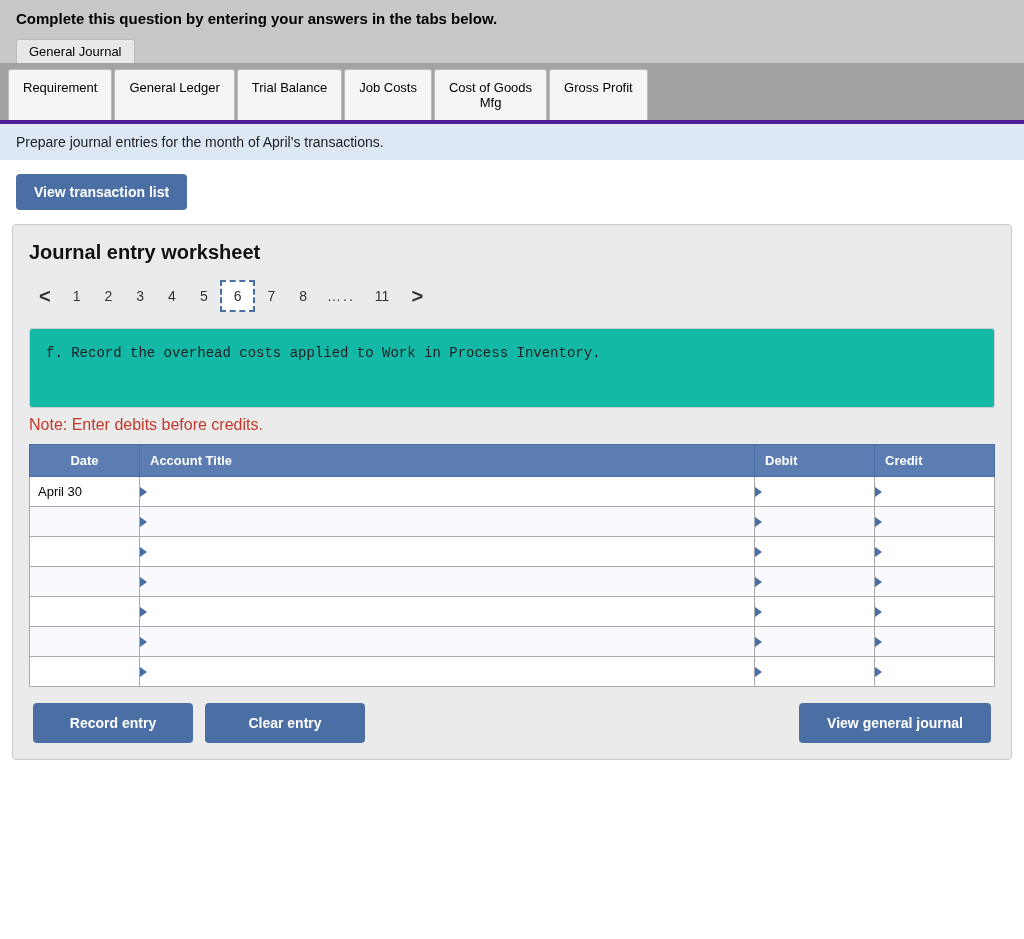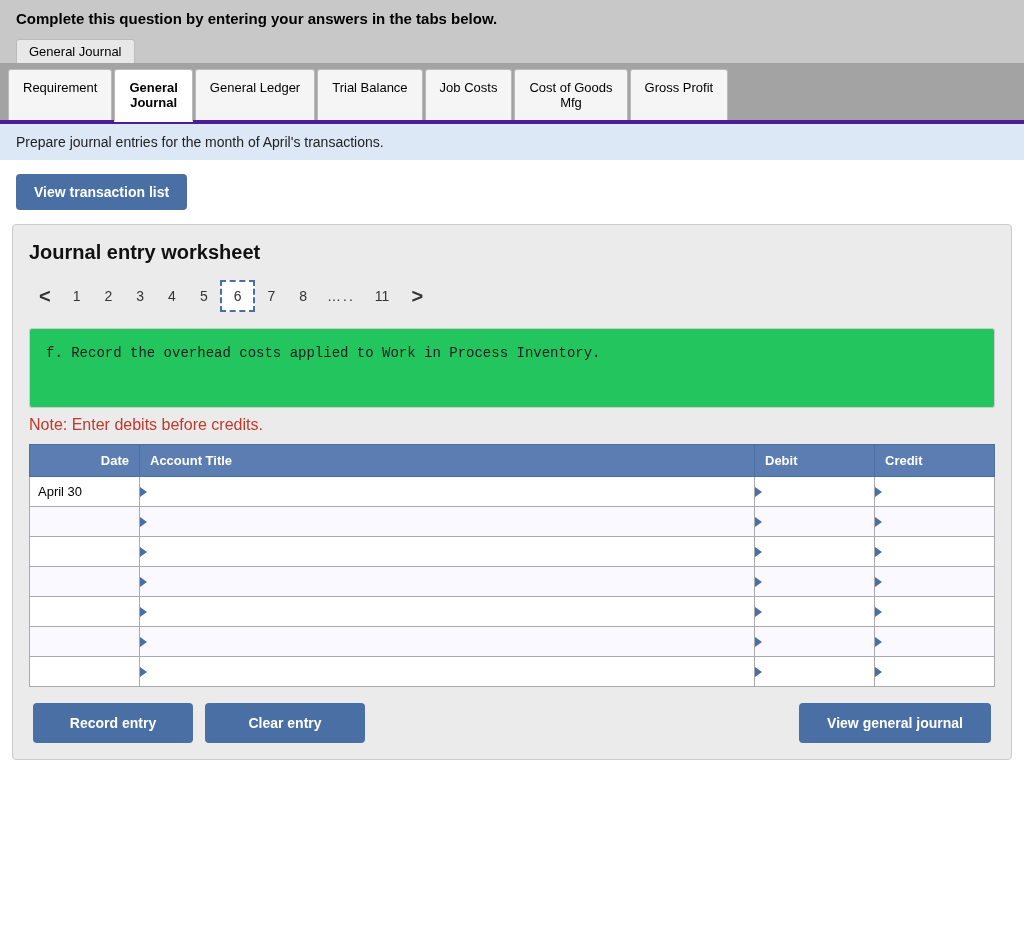--- a/index.html
+++ b/index.html
@@ -132,21 +132,21 @@
     }
     .page-dots {
       padding: 6px 8px;
       font-size: 14px;
       color: #333;
       letter-spacing: 2px;
     }
 
     
     .description-box {
-      background: #22c55e;
+      background: #14b8a6;
       border: 1px solid #ccc;
       border-radius: 3px;
       padding: 16px;
       margin-bottom: 8px;
       font-size: 14px;
       color: #222;
       min-height: 80px;
       font-family: 'Courier New', monospace;
     }
 
@@ -160,21 +160,21 @@
     
     .journal-table {
       width: 100%;
       border-collapse: collapse;
       margin-bottom: 16px;
     }
     .journal-table th {
       background: #5b7db1;
       color: #fff;
       padding: 8px 10px;
-      text-align: right;
+      text-align: center;
       font-size: 13px;
       border: 1px solid #4a6fa5;
     }
     .journal-table th.center { text-align: left; }
     .journal-table td {
       border: 1px solid #aaa;
       padding: 0;
       height: 30px;
     }
     .journal-table td.date-cell {
@@ -245,21 +245,20 @@
 
 <div class="outer-wrap">
 
   <div class="top-banner">
     <div class="top-banner-text">Complete this question by entering your answers in the tabs below.</div>
     <div class="general-journal-tab">General Journal</div>
   </div>
 
   <div class="tabs-row">
     <div class="tab">Requirement</div>
-    <div class="tab active">General<br>Journal</div>
     <div class="tab">General Ledger</div>
     <div class="tab">Trial Balance</div>
     <div class="tab">Job Costs</div>
     <div class="tab">Cost of Goods<br>Mfg</div>
     <div class="tab">Gross Profit</div>
   </div>
 
   <div class="instruction-bar">
     <span>Prepare journal entries for the month of April's transactions.</span>
   </div>

